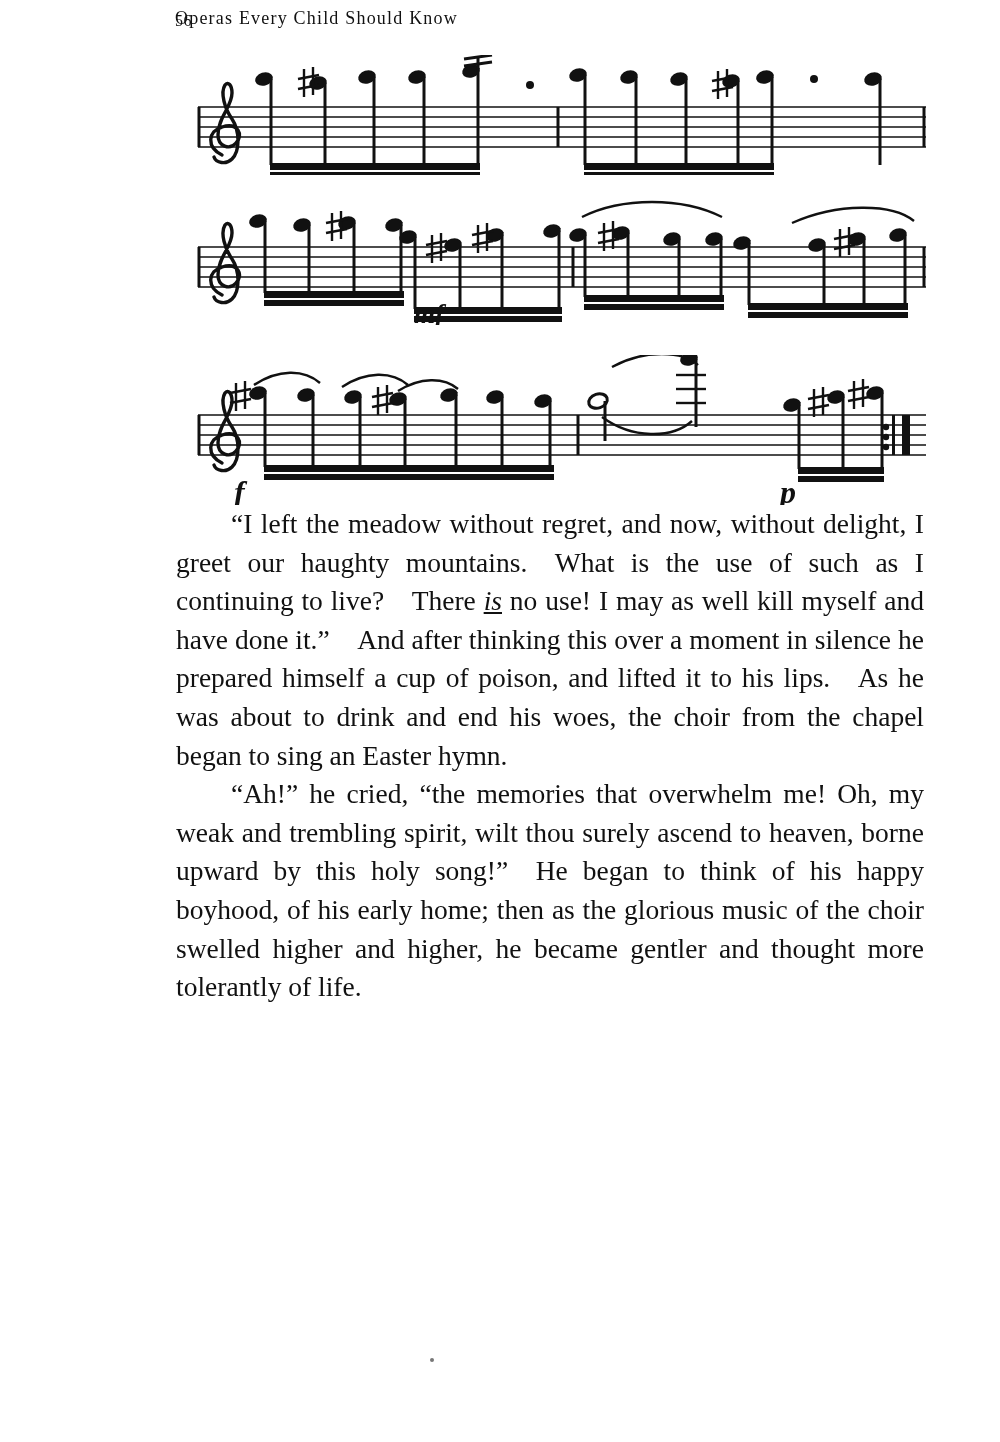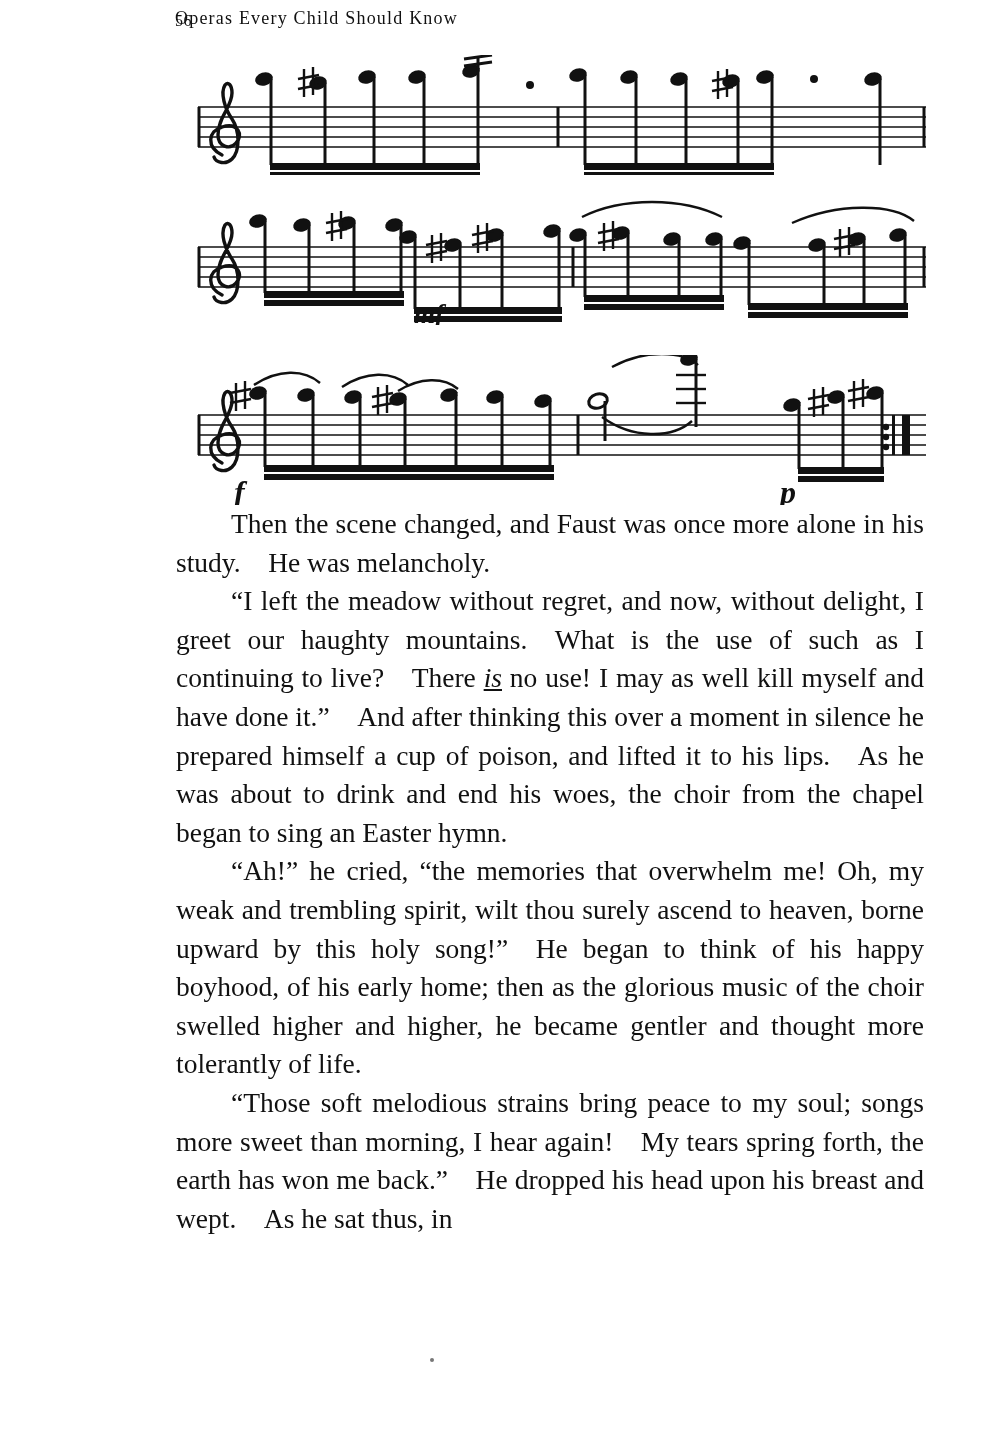--- a/index.html
+++ b/index.html
@@ -383,21 +383,19 @@
           <path d="M410 62 C 440 84, 480 84, 500 66"></path>
         </g>
 
         <text x="42" y="148" font-family="'Liberation Serif',serif" font-size="32" font-style="italic" font-weight="bold" fill="#111">f</text>
         <text x="588" y="148" font-family="'Liberation Serif',serif" font-size="32" font-style="italic" font-weight="bold" fill="#111">p</text>
       </svg>
     </div>
   </div>
 
   <div class="body">
-    <p>Then the scene changed, and Faust was once more alone in his study. He was melancholy.</p>
     <p>“I left the meadow without regret, and now, without delight, I greet our haughty mountains. What is the use of such as I continuing to live? There <i>is</i> no use! I may as well kill myself and have done it.” And after thinking this over a moment in silence he prepared himself a cup of poison, and lifted it to his lips. As he was about to drink and end his woes, the choir from the chapel began to sing an Easter hymn.</p>
     <p>“Ah!” he cried, “the memories that overwhelm me! Oh, my weak and trembling spirit, wilt thou surely ascend to heaven, borne upward by this holy song!” He began to think of his happy boyhood, of his early home; then as the glorious music of the choir swelled higher and higher, he became gentler and thought more tolerantly of life.</p>
-    <p>“Those soft melodious strains bring peace to my soul; songs more sweet than morning, I hear again! My tears spring forth, the earth has won me back.” He dropped his head upon his breast and wept. As he sat thus, in</p>
   </div>
 
   <div class="dot-artifact"></div>
 
 </div>
 
 </body></html>

